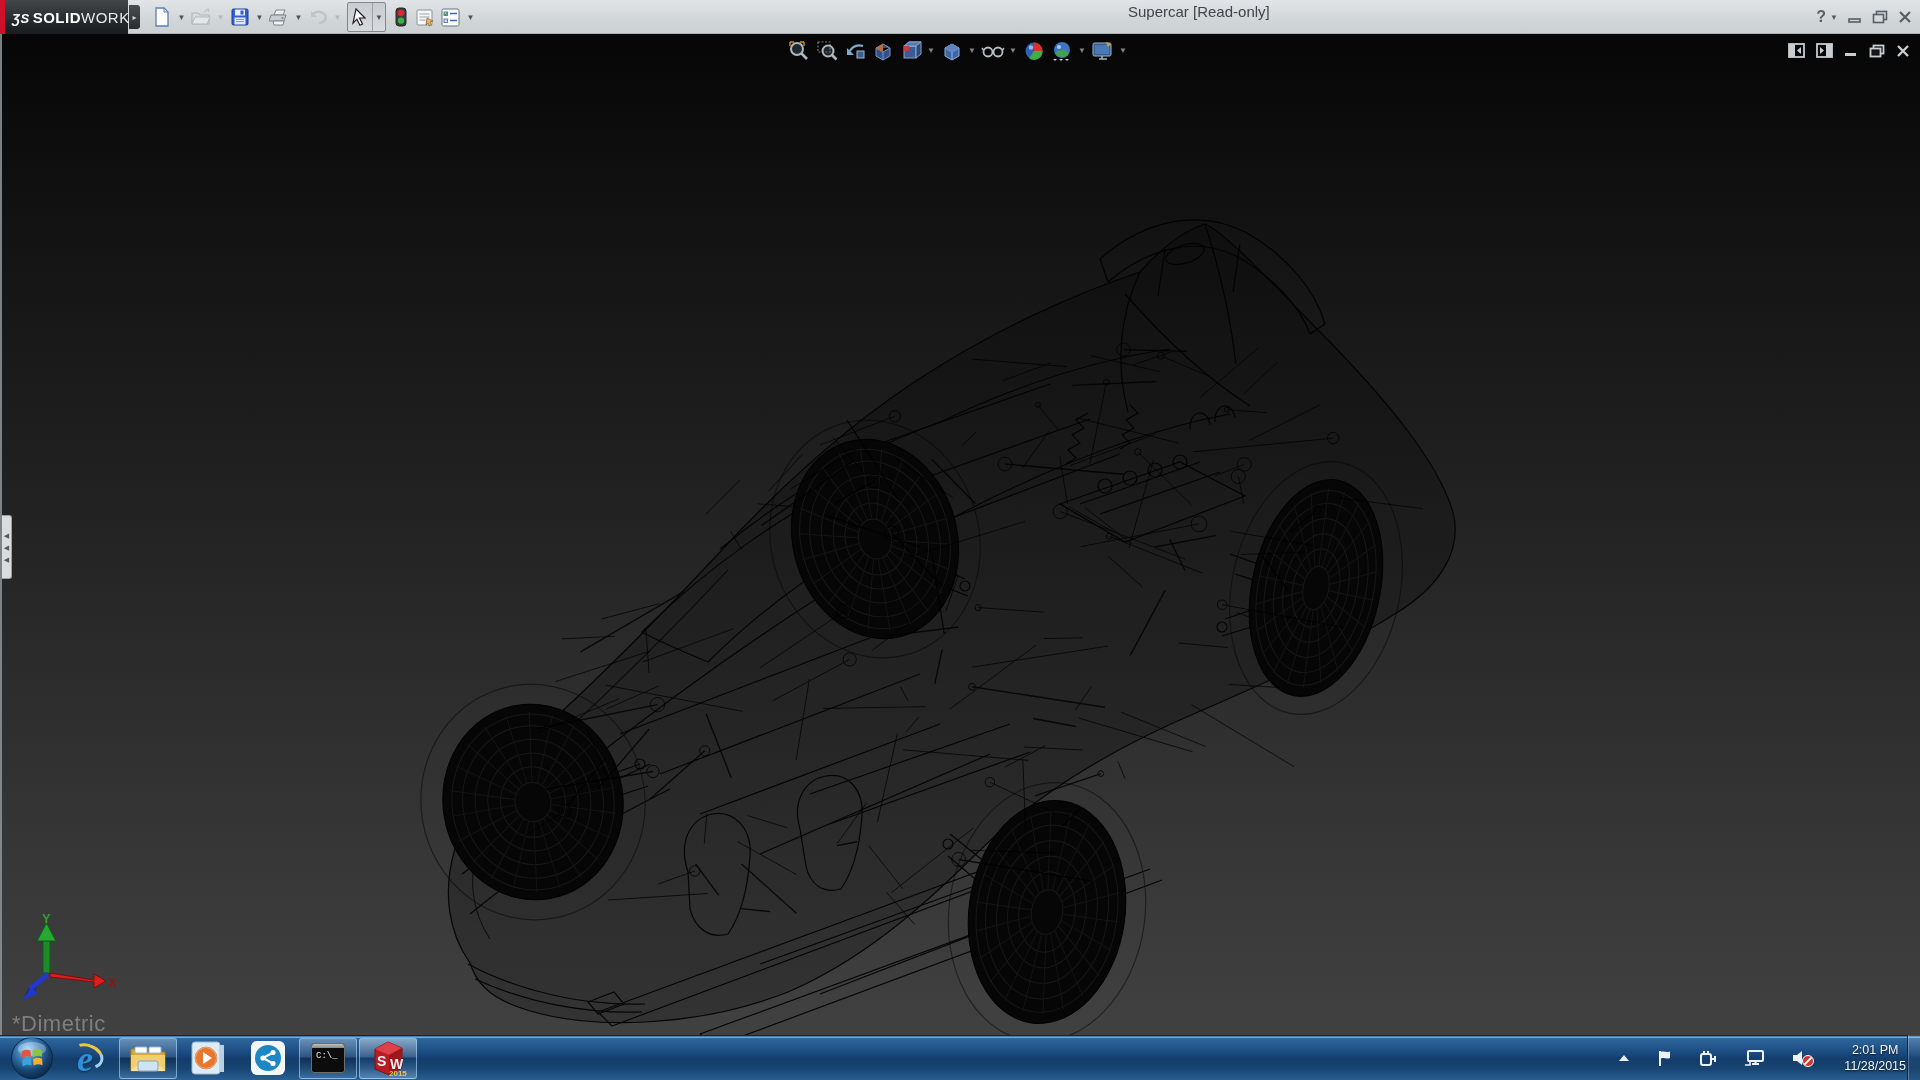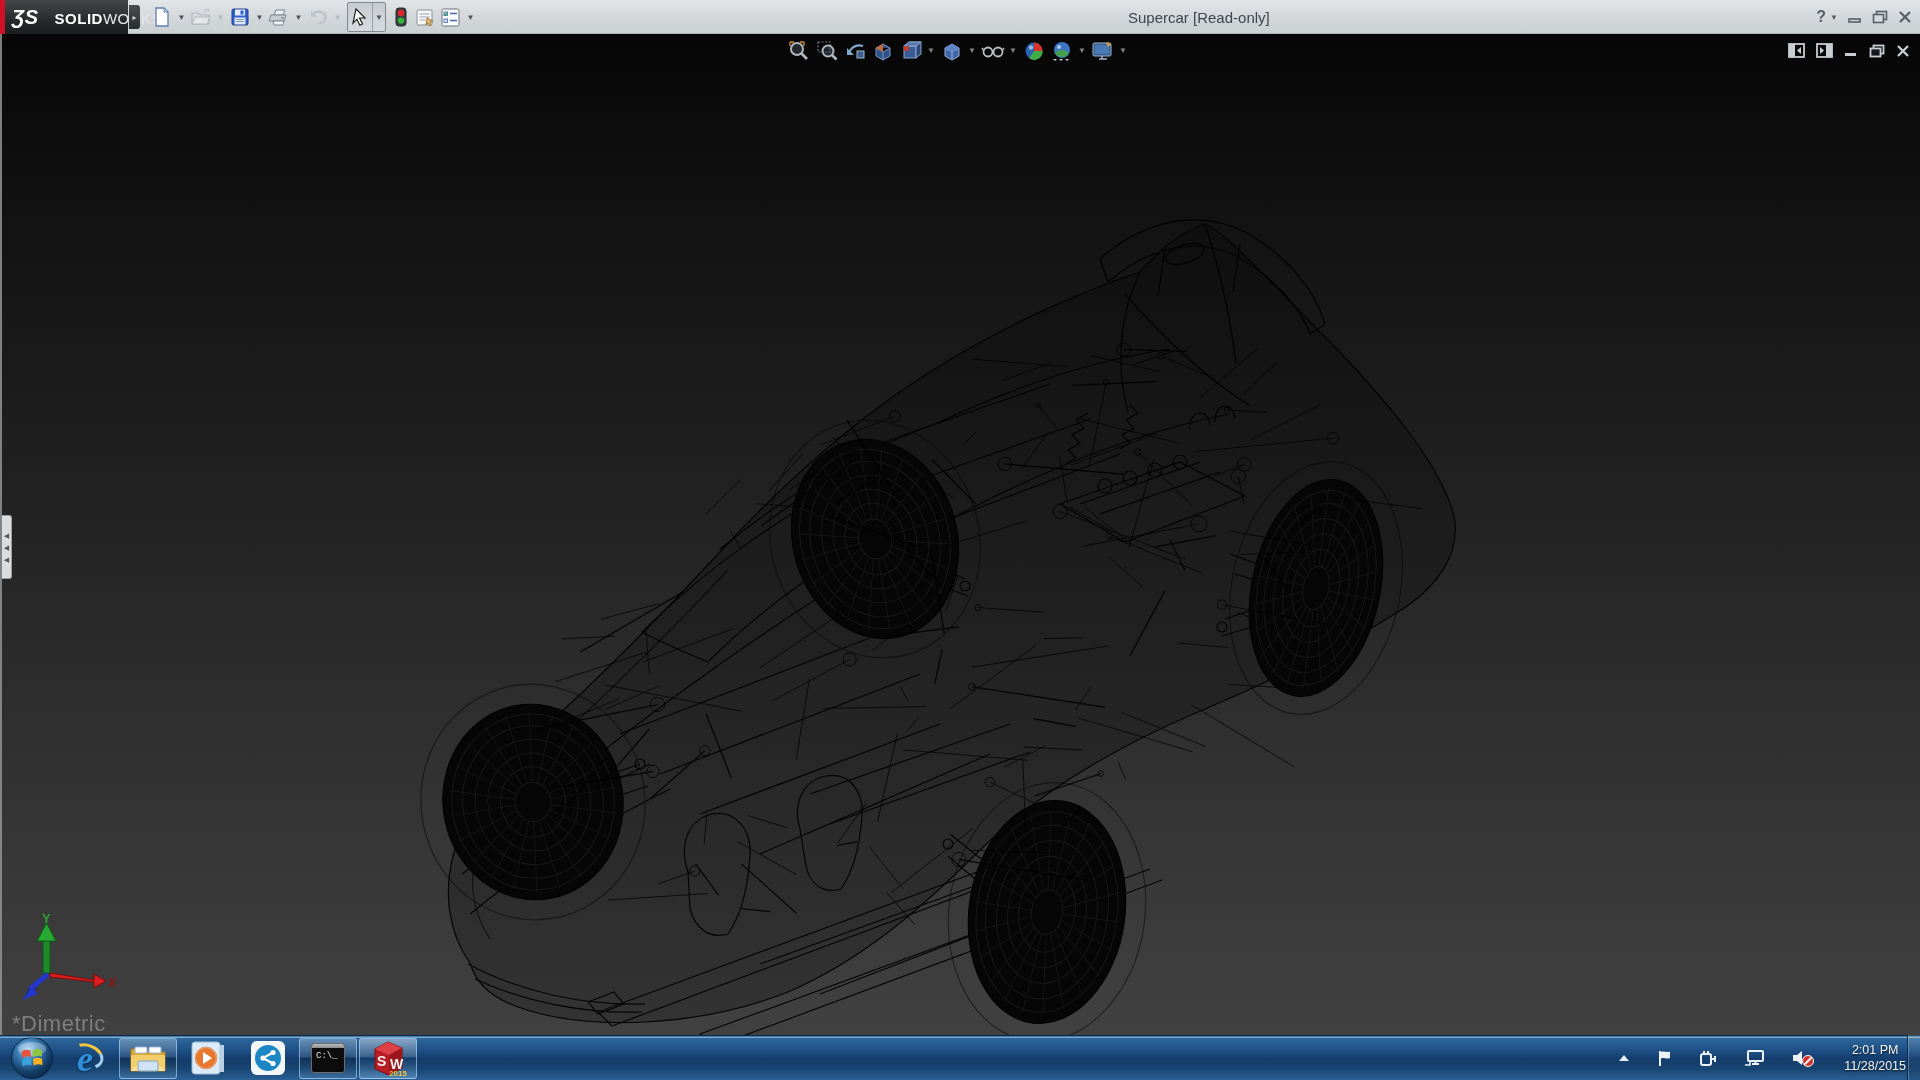--- a/index.html
+++ b/index.html
@@ -8,37 +8,37 @@
   .stage { position:relative; width:1920px; height:1080px; }
 
   
   .titlebar { position:absolute; top:0; left:0; width:1920px; height:34px;
     background:linear-gradient(#e2e5e7,#d2d6d9 60%,#cbd0d3); border-bottom:1px solid #aeb4b8; }
   .logoblock { position:absolute; left:0; top:0; width:128px; height:34px;
     background:linear-gradient(#43474a,#232628 70%,#1b1e20);
     display:flex; align-items:center; padding-left:12px; }
   .redstripe { position:absolute; left:0; top:0; width:5px; height:34px; }
   .brand { color:#fff; font-size:15px; letter-spacing:.5px; white-space:nowrap; }
-  .brand .pfx { font-style:italic; font-weight:bold; margin-right:16px; font-size:20px; }
+  .brand .pfx { font-style:italic; font-weight:bold; margin-right:3px; font-size:13px; }
   .brand .solid { font-weight:bold; }
   .brand .works { font-weight:normal; color:#e8e8e8; }
   .menu-expand { position:absolute; left:129px; top:5px; width:11px; height:24px;
     background:linear-gradient(#4a4e51,#2a2d2f); border-radius:0 3px 3px 0;
     color:#cfd3d5; font-size:8px; display:flex; align-items:center; justify-content:center; }
 
   .tb-icons { position:absolute; left:150px; top:0; height:34px; display:flex; align-items:center; gap:1px; }
   .tb-btn { height:28px; min-width:24px; display:flex; align-items:center; justify-content:center; border:1px solid transparent; border-radius:2px; }
   .tb-caret { width:13px; height:28px; display:flex; align-items:center; justify-content:center;
     font-size:8px; color:#4d5357; }
   .tb-caret.gray { color:#b4b9bd; }
   .tb-group-pressed { display:flex; border:1px solid #82898e; border-radius:2px; background:linear-gradient(#c9cdd1,#d7dbde); margin:0 2px; }
   .tb-group-pressed .tb-btn { border:none; }
   .tb-group-pressed .tb-caret { border-left:1px solid #9aa0a4; }
 
-  .win-title { position:absolute; left:1128px; top:9px; font-size:15px; color:#3f454b; }
+  .win-title { position:absolute; left:1128px; top:3px; font-size:15px; color:#3f454b; }
   .win-ctrls { position:absolute; right:8px; top:0; height:34px; display:flex; align-items:center; gap:10px; color:#575e64; }
   .win-ctrls .q { font-size:16px; font-weight:bold; }
   .win-ctrls .c8 { font-size:8px; margin-left:-6px; }
 
   
   .viewport { position:absolute; top:34px; left:0; width:1920px; height:1001px;
     background:linear-gradient(#060606 0%, #121212 18%, #1f1f1f 42%, #2c2c2c 64%, #393939 86%, #414141 100%);
     overflow:hidden; }
   .left-edge { position:absolute; left:0; top:0; width:2px; height:1001px; background:#8e9499; opacity:.85; }
   .panel-tab { position:absolute; left:2px; top:481px; width:10px; height:64px; background:#dadcde;

